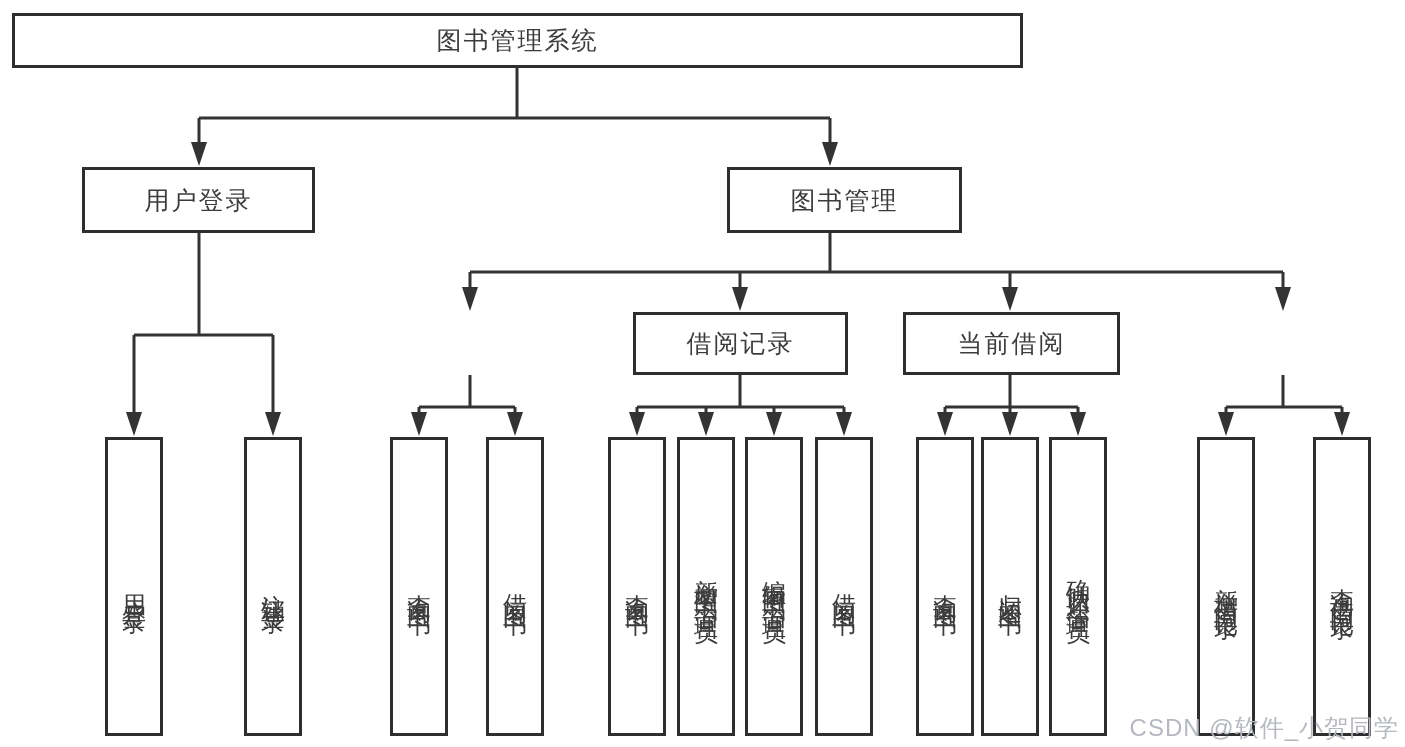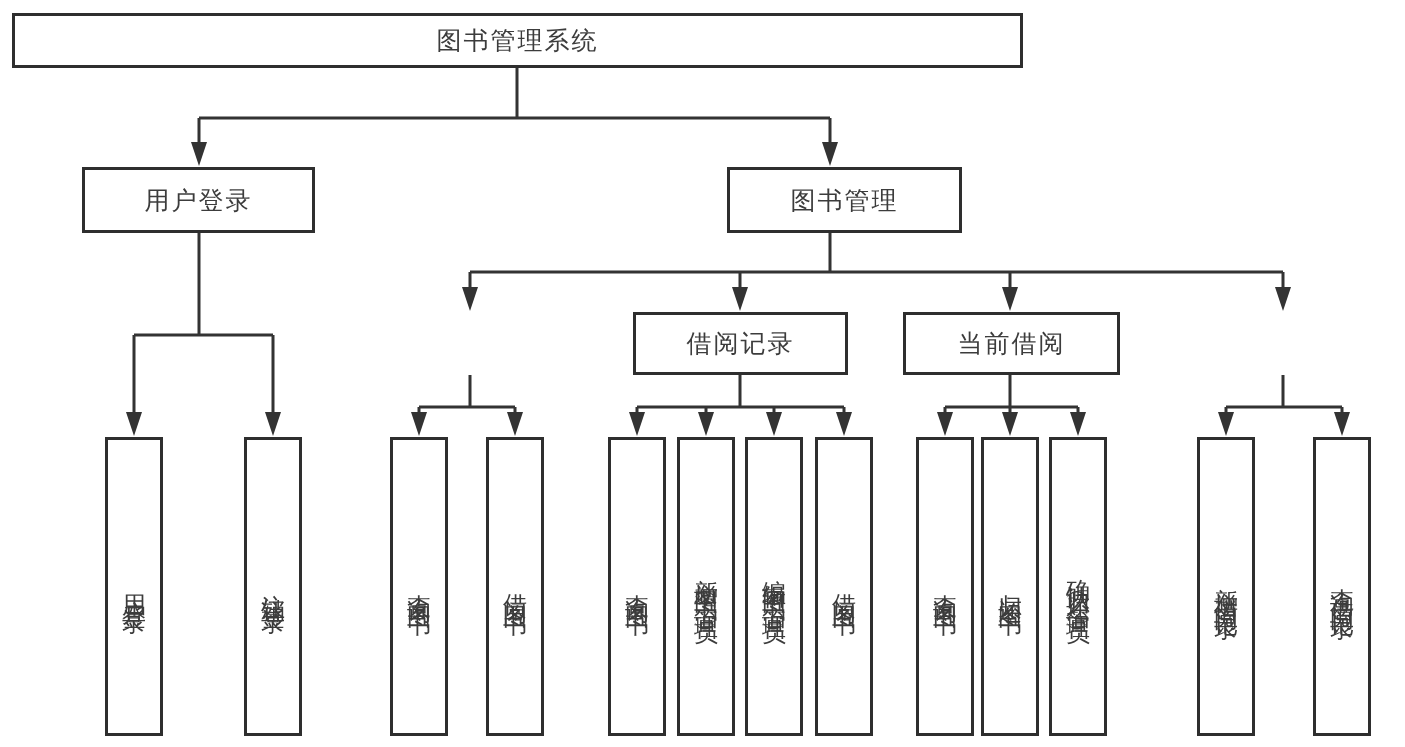--- a/index.html
+++ b/index.html
@@ -124,14 +124,15 @@
     <span class="vlabel">确认归还（管理员）</span>
   </div>
 
   <div class="box leaf" style="left:1197px">
     <span class="vlabel">新增借阅记录</span>
   </div>
   <div class="box leaf" style="left:1313px">
     <span class="vlabel">查询借阅记录</span>
   </div>
 
+  <div class="watermark">CSDN @软件_小贺同学</div>
 
 </div>
 
 </body></html>

